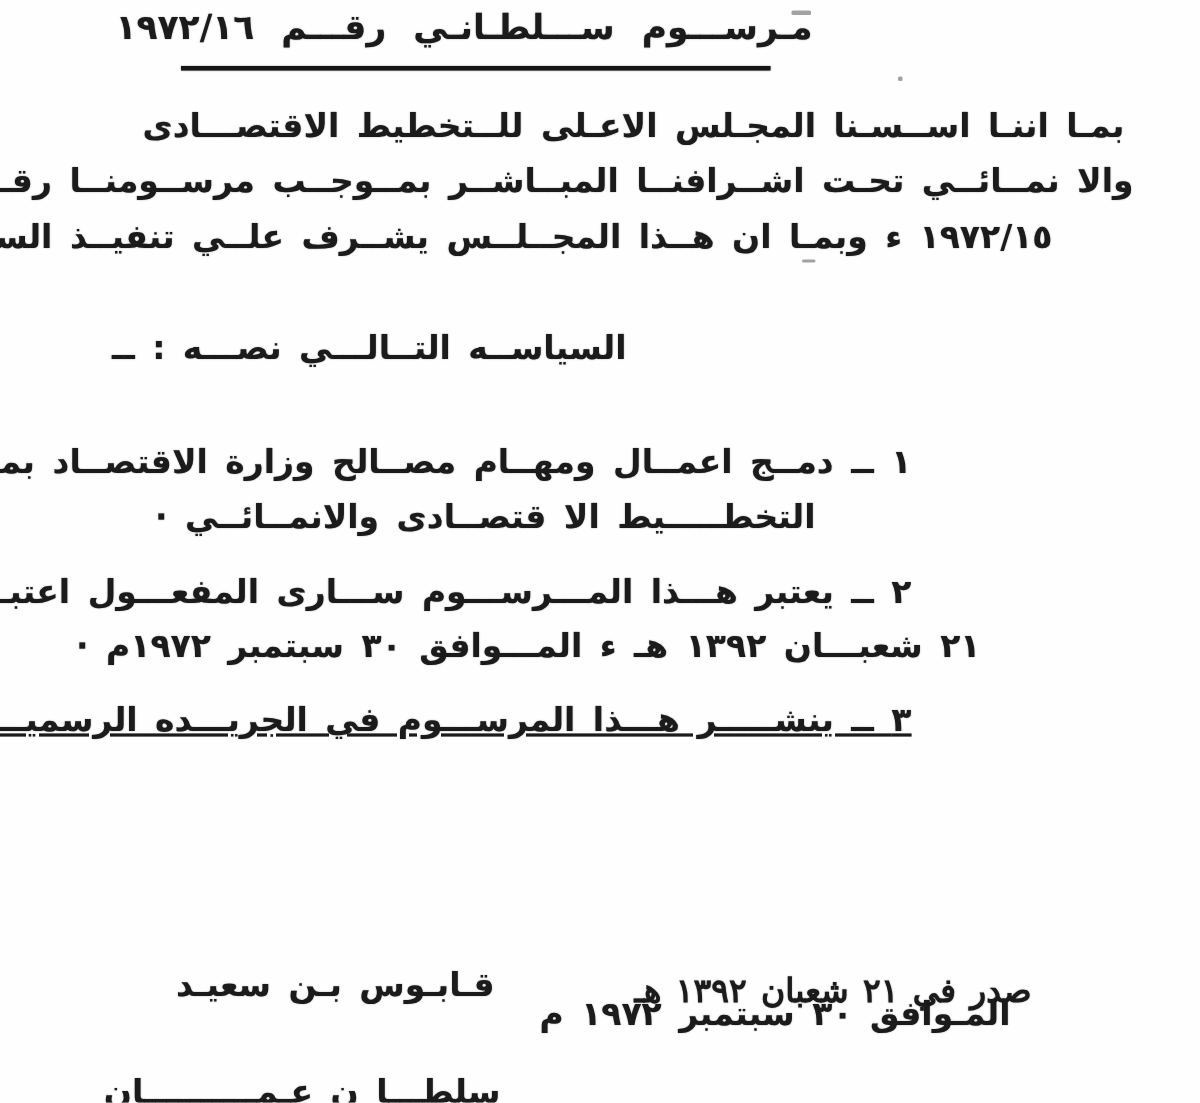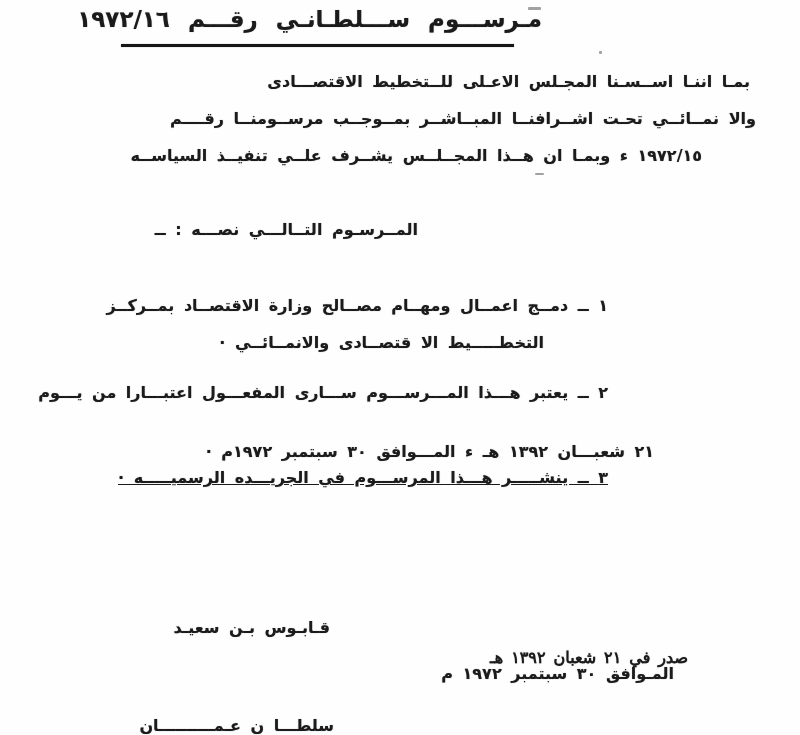--- a/index.html
+++ b/index.html
@@ -24,21 +24,21 @@
     font-weight: 700;
     color: #1b1b1b;
     text-shadow: 0 0 1px rgba(20,20,20,0.45);
     word-spacing: 4px;
   }
   .title {
     font-size: 23px;
     letter-spacing: 0.5px;
     word-spacing: 10px;
   }
-  .body-line { font-size: 16px; }
+  .body-line { font-size: 22px; }
   .rule {
     position: absolute;
     background: #161616;
     box-shadow: 0 0 1px rgba(0,0,0,0.6);
   }
   .speck {
     position: absolute;
     background: #555;
     opacity: 0.55;
     border-radius: 1px;
@@ -48,31 +48,31 @@
 <body>
 
 <div class="page">
 
   <div class="tline title" style="top:6px; right:258px;">مـرســـوم ســـلطـانـي رقـــم ١٩٧٢/١٦</div>
   <div class="rule" style="top:44px; left:153px; width:393px; height:3px;"></div>
 
   <div class="tline body-line" style="top:72px;  right:50px;">بمـا اننـا اســسـنا المجـلس الاعـلى للــتخطيط الاقتصـــادى</div>
   <div class="tline body-line" style="top:109px; right:44px;">والا نمــائــي تحـت اشــرافنــا المبــاشــر بمــوجــب مرســومنــا رقــــم</div>
   <div class="tline body-line" style="top:146px; right:98px;">١٩٧٢/١٥ ء وبمـا ان هــذا المجــلــس يشــرف علــي تنفيــذ السياســه</div>
-  <div class="tline body-line" style="top:220px; right:382px;">المــرسـوم التــالـــي نصـــه : ــ</div>
+  <div class="tline body-line" style="top:220px; right:382px;">السياســه التــالـــي نصـــه : ــ</div>
 
   <div class="tline body-line" style="top:296px; right:192px;">١ ــ دمــج اعمــال ومهــام مصــالح وزارة الاقتصــاد بمــركــز</div>
   <div class="tline body-line" style="top:333px; right:256px;">التخطـــــيط الا قتصــادى والانمــائــي ·</div>
 
   <div class="tline body-line" style="top:383px; right:192px;">٢ ــ يعتبر هـــذا المـــرســـوم ســـارى المفعـــول اعتبـــارا من يـــوم</div>
-  <div class="tline body-line" style="top:442px; right:146px;">٢١ شعبـــان ١٣٩٢ هـ ء المـــوافق ٣٠ سبتمبر ١٩٧٢م ·</div>
+  <div class="tline body-line" style="top:419px; right:146px;">٢١ شعبـــان ١٣٩٢ هـ ء المـــوافق ٣٠ سبتمبر ١٩٧٢م ·</div>
 
   <div class="tline body-line" style="top:468px; right:192px;text-decoration:underline;">٣ ــ ينشـــــر هـــذا المرســـوم في الجريـــده الرسميـــــه ·</div>
 
-  <div class="tline body-line" style="top:618px; right:470px;margin-left:34px;">قـابـوس بـن سعيـد</div>
+  <div class="tline body-line" style="top:645px; right:470px;margin-left:34px;">قـابـوس بـن سعيـد</div>
   <div class="tline body-line" style="top:716px; right:466px;">سلطـــا ن عـمــــــــــان</div>
 
   <div class="tline body-line" style="top:648px; right:112px;font-family:Liberation Serif, serif;">صدر في ٢١ شعبان ١٣٩٢ هـ</div>
   <div class="tline body-line" style="top:664px; right:126px;">المـوافق ٣٠ سبتمبر ١٩٧٢ م</div>
 
   <div class="speck" style="top:7px;  left:560px; width:13px; height:3px;"></div>
   <div class="speck" style="top:51px; left:631px; width:3px;  height:3px;"></div>
   <div class="speck" style="top:173px; left:567px; width:9px; height:2px;"></div>
 
 </div>

